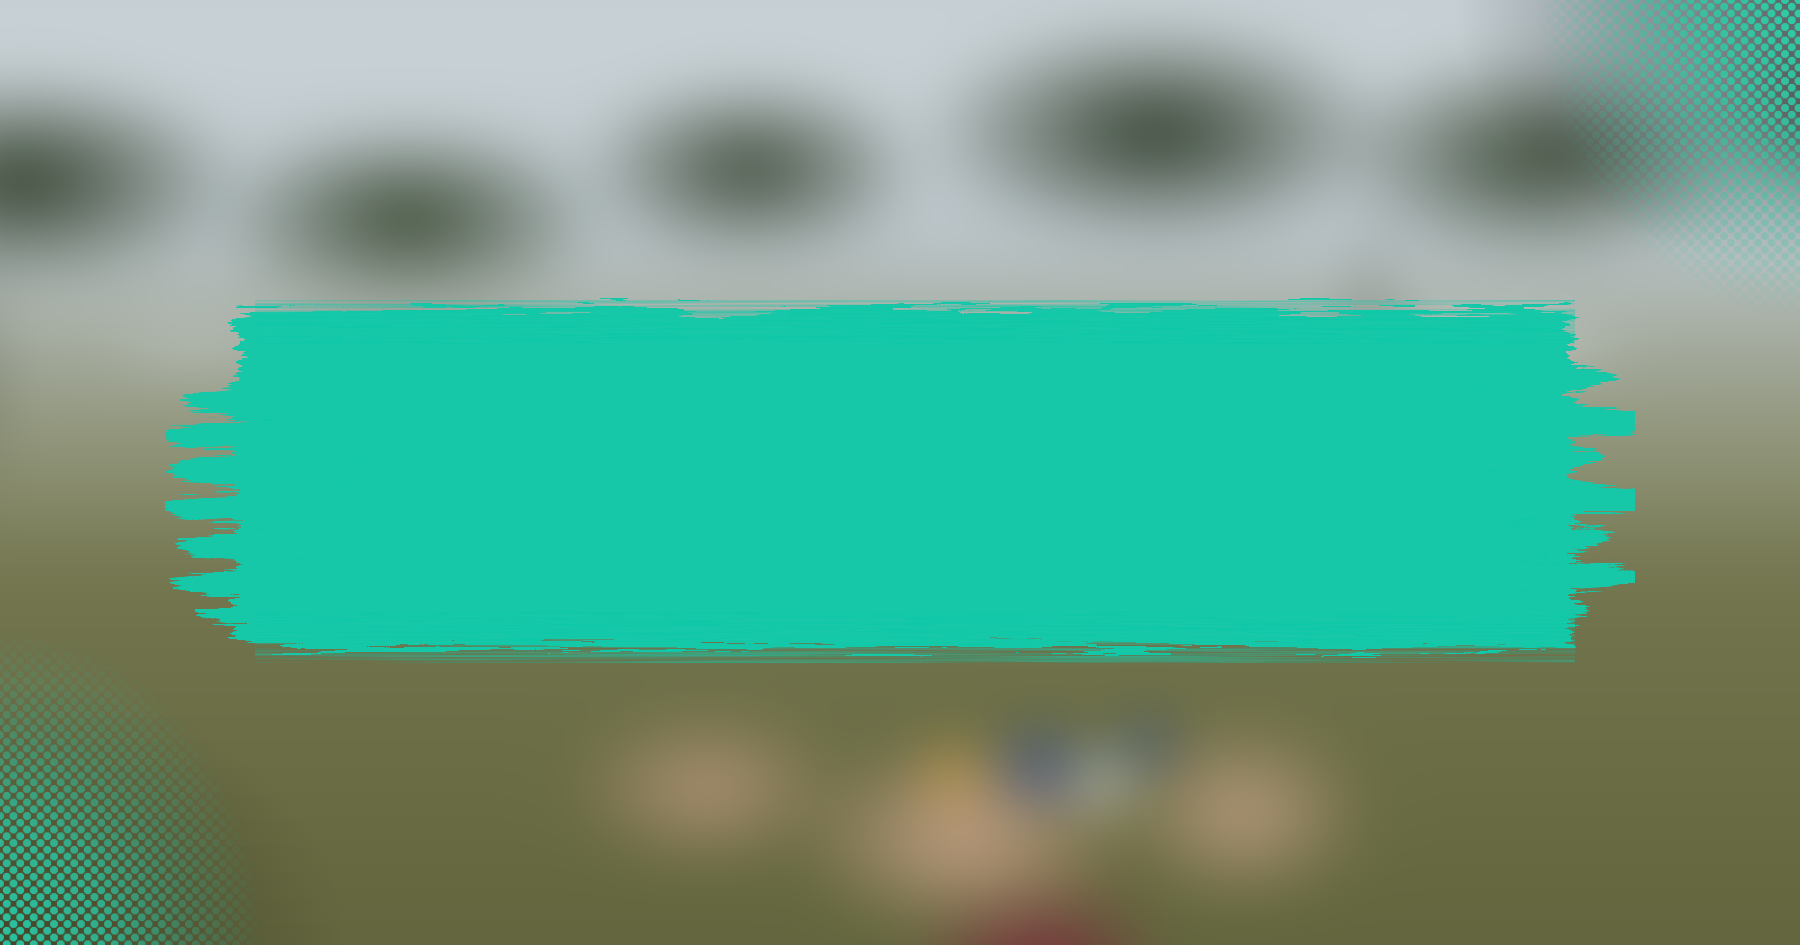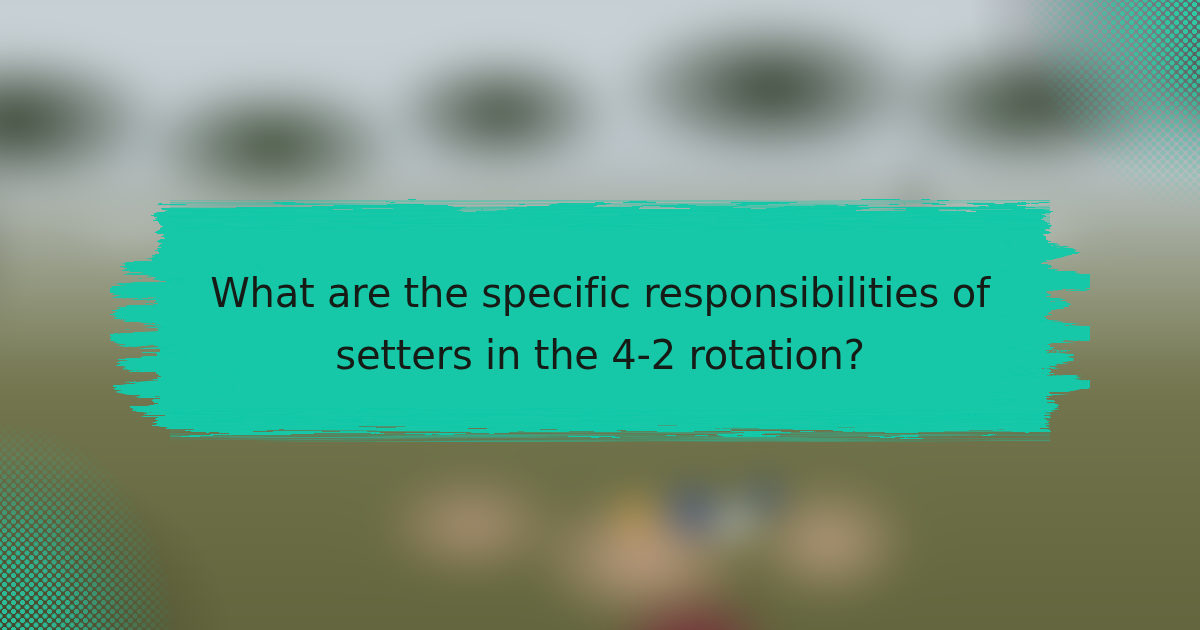--- a/index.html
+++ b/index.html
@@ -179,16 +179,14 @@
           <ellipse cx="896" cy="216" rx="54" ry="8"></ellipse>
         </g>
 
         <rect x="60" y="8" width="880" height="30" fill="#12c8a8" filter="url(#streak)"></rect>
 
         <rect x="60" y="216" width="880" height="34" fill="#12c8a8" filter="url(#streak)"></rect>
       </g>
     </svg>
   </div>
 
-  <div class="headline">What are the specific responsibilities of
-setters in the 4-2 rotation?</div>
 
 </div>
 
 </body></html>

